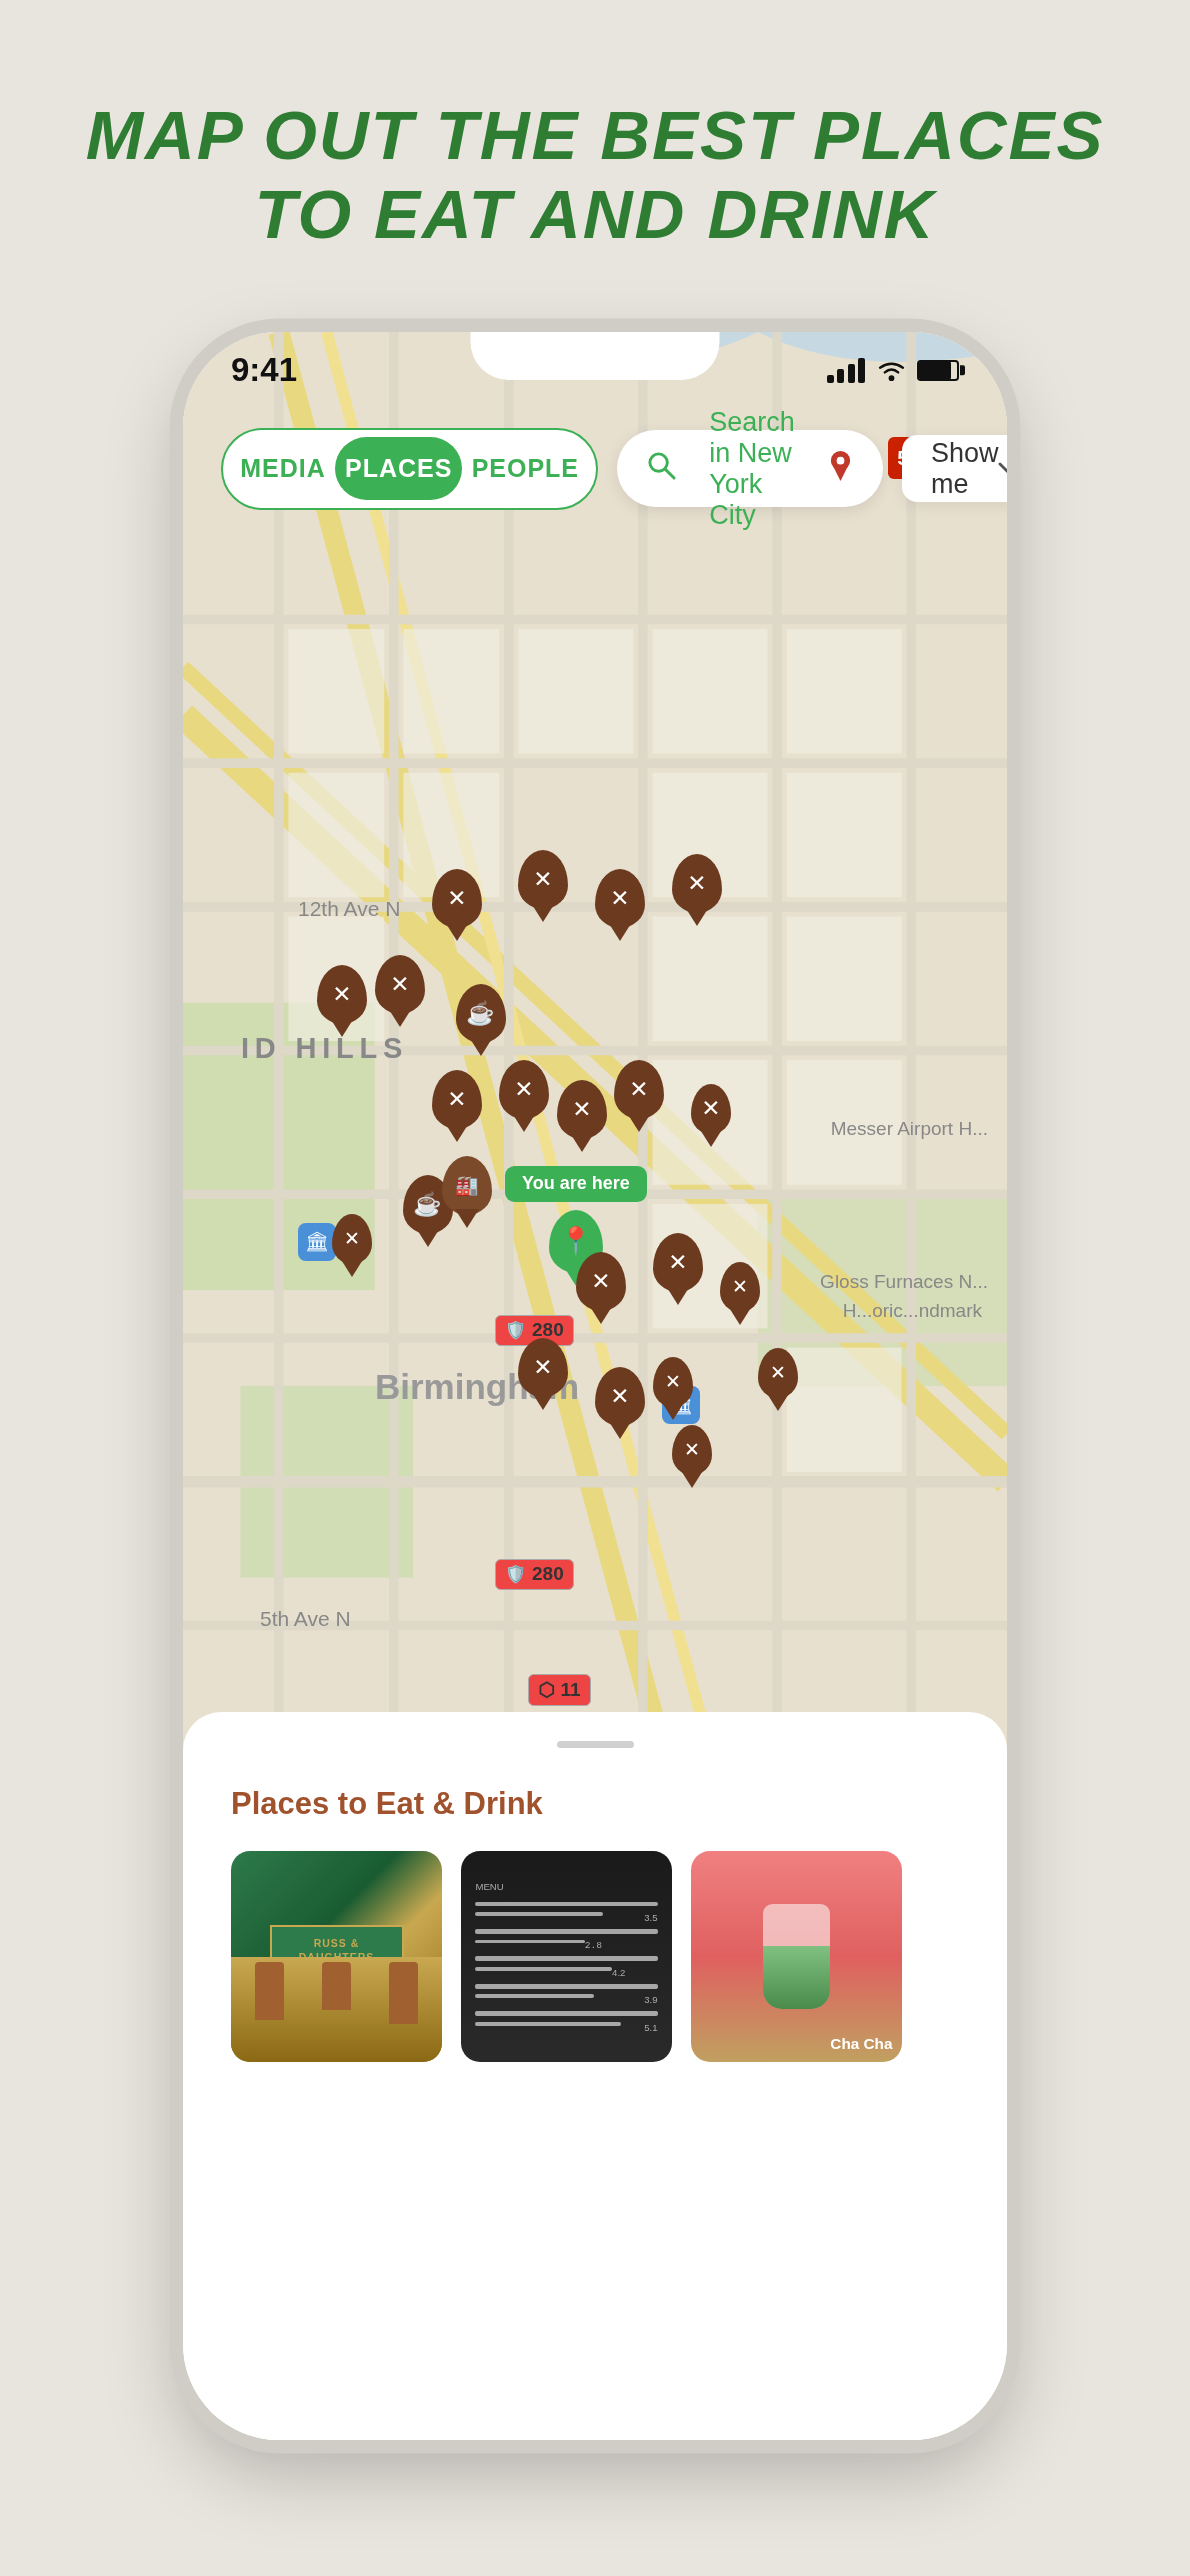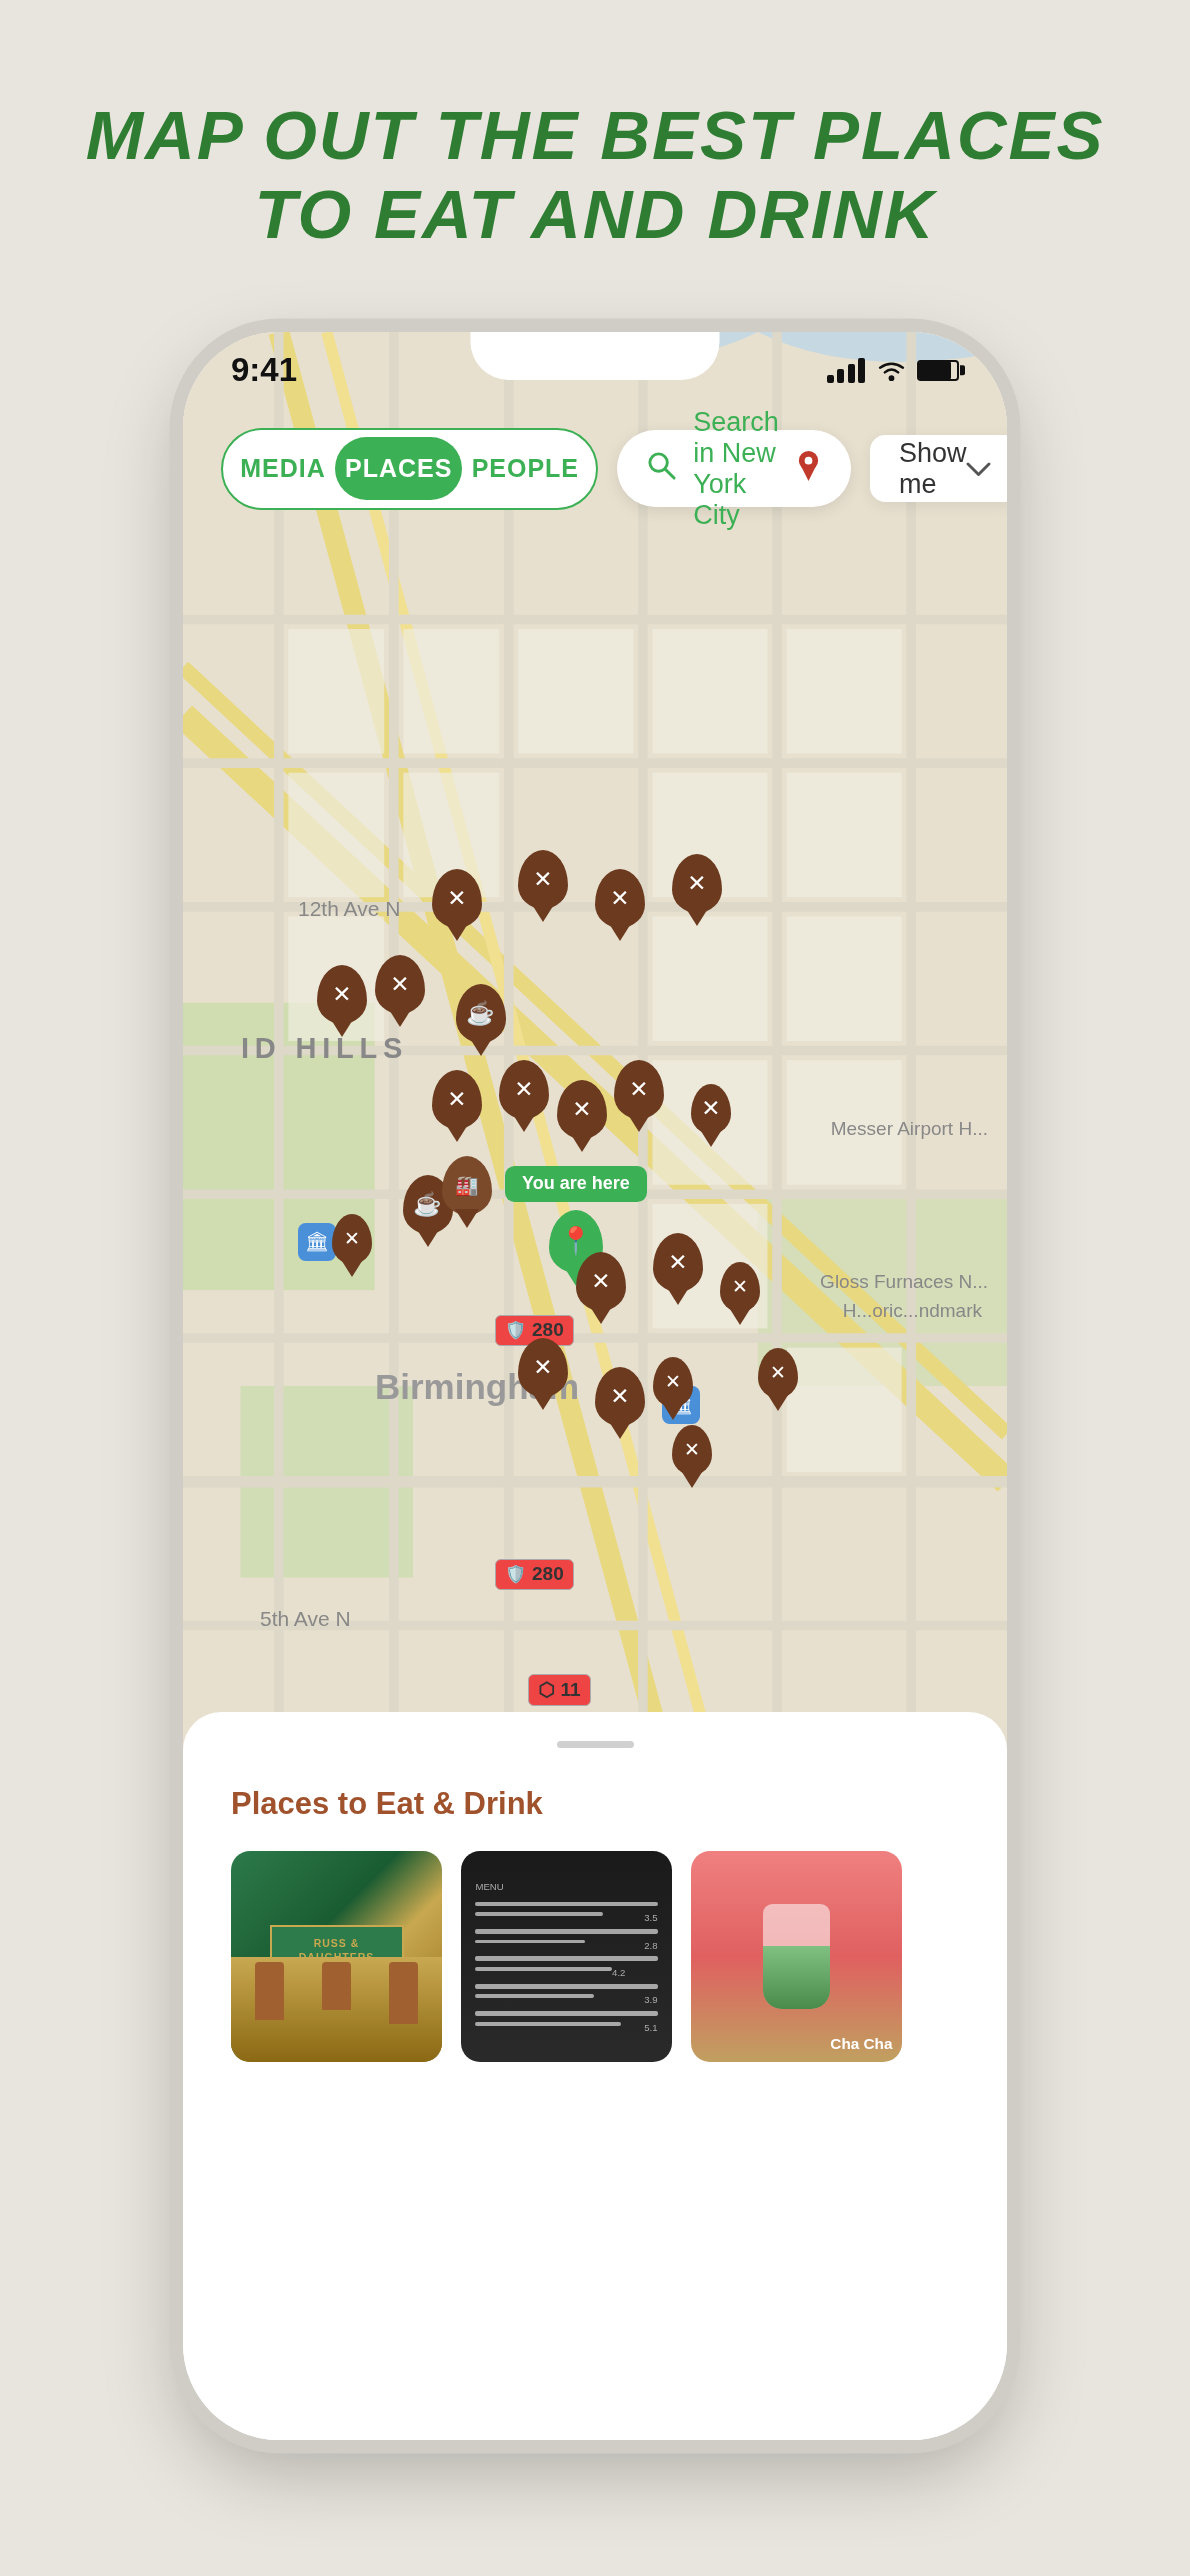--- a/index.html
+++ b/index.html
@@ -188,21 +188,21 @@
     }
 
     .search-bar {
       background: #fff;
       border-radius: 48px;
       width: 728px;
       height: 77px;
       display: flex;
       align-items: center;
       padding: 0 29px;
-      gap: 16px;
+      gap: 32px;
       box-shadow: 0 3.8px 15.3px rgba(0,0,0,0.1);
     }
 
     .search-icon-wrap {
       color: #3cb054;
       font-size: 35px;
     }
 
     .search-placeholder {
       flex: 1;
@@ -764,21 +764,21 @@
 
           <div class="place-card">
             <div class="card-img-menu">
               <div style="color:#aaa; font-size:9.6px; margin-bottom:3.8px;">MENU</div>
               <div class="menu-line" style="width:100%;"></div>
               <div style="display:flex; justify-content:space-between;">
                 <div class="menu-line" style="width:70%; height:3.8px;"></div>
                 <div style="color:#aaa; font-size:9.6px;">3.5</div>
               </div>
               <div class="menu-line" style="width:100%;"></div>
-              <div style="display:flex; justify-content:space-between;">
+              <div style="display:flex; font-family:Liberation Mono, monospace;">
                 <div class="menu-line" style="width:60%; height:3.8px;"></div>
                 <div style="color:#aaa; font-size:9.6px;">2.8</div>
               </div>
               <div class="menu-line" style="width:100%;"></div>
               <div style="display:flex; justify-content:flex-start;">
                 <div class="menu-line" style="width:75%; height:3.8px;"></div>
                 <div style="color:#aaa; font-size:9.6px;">4.2</div>
               </div>
               <div class="menu-line" style="width:100%;"></div>
               <div style="display:flex; justify-content:space-between;">

